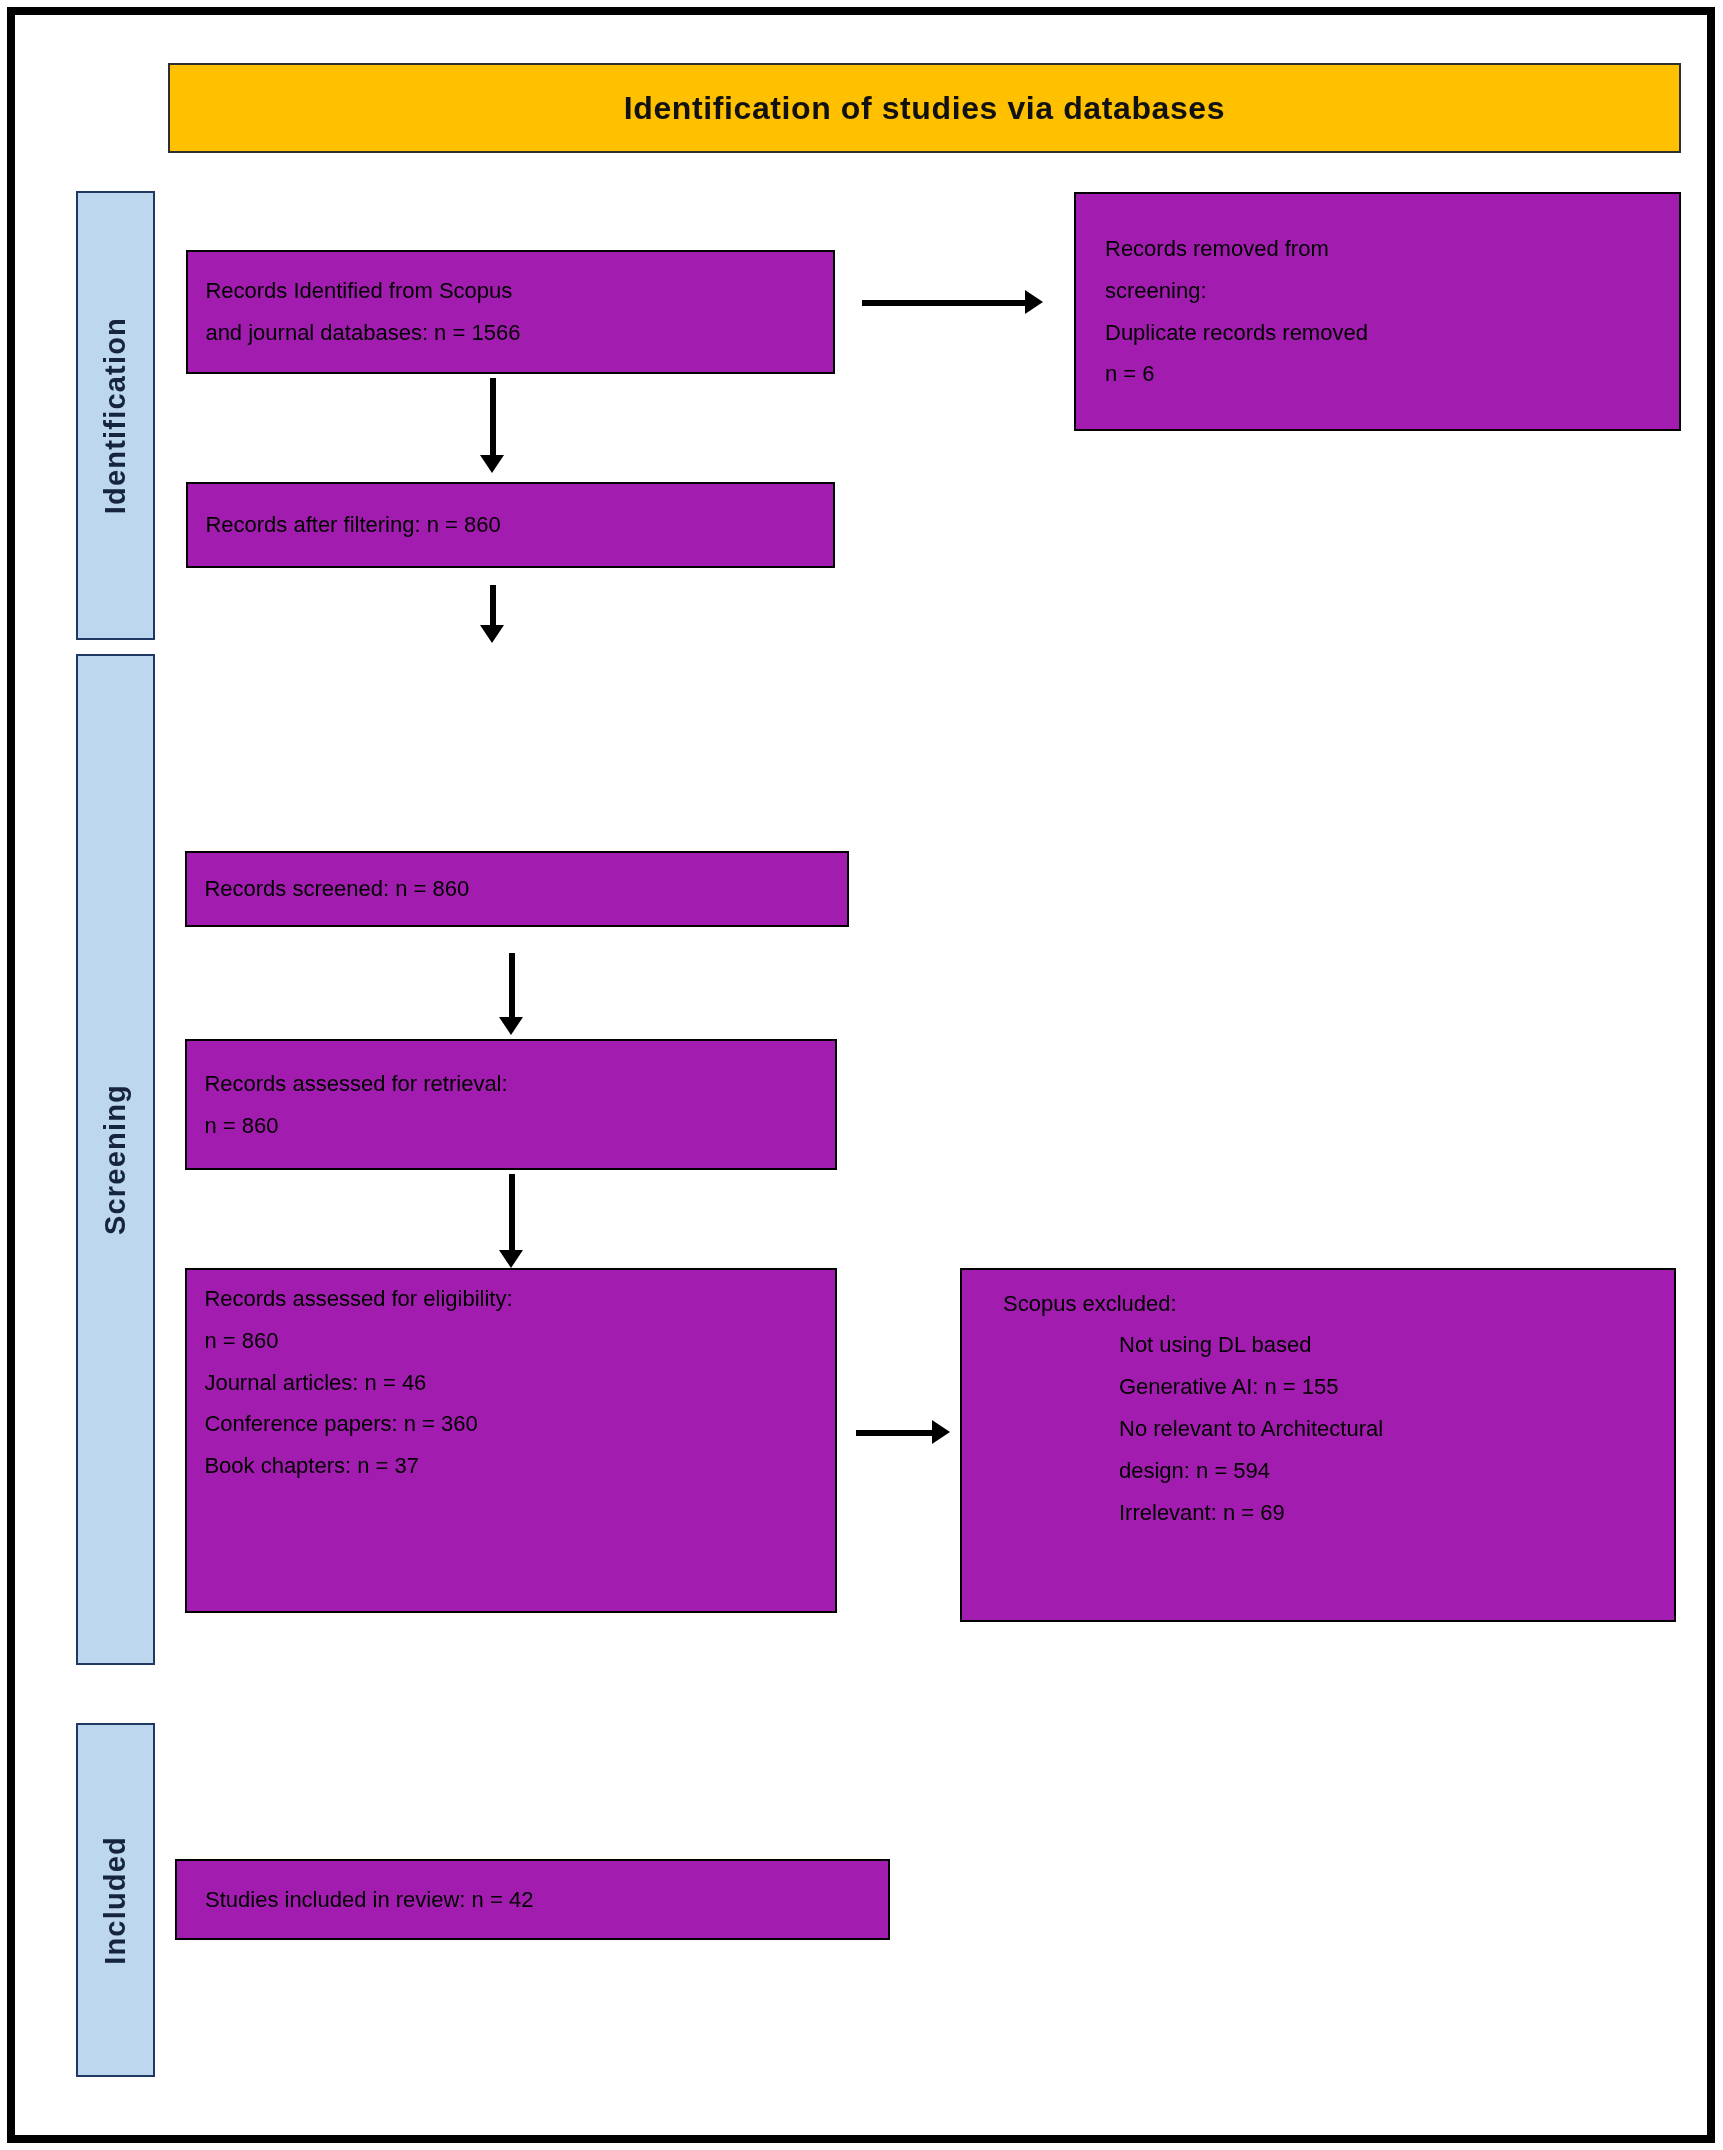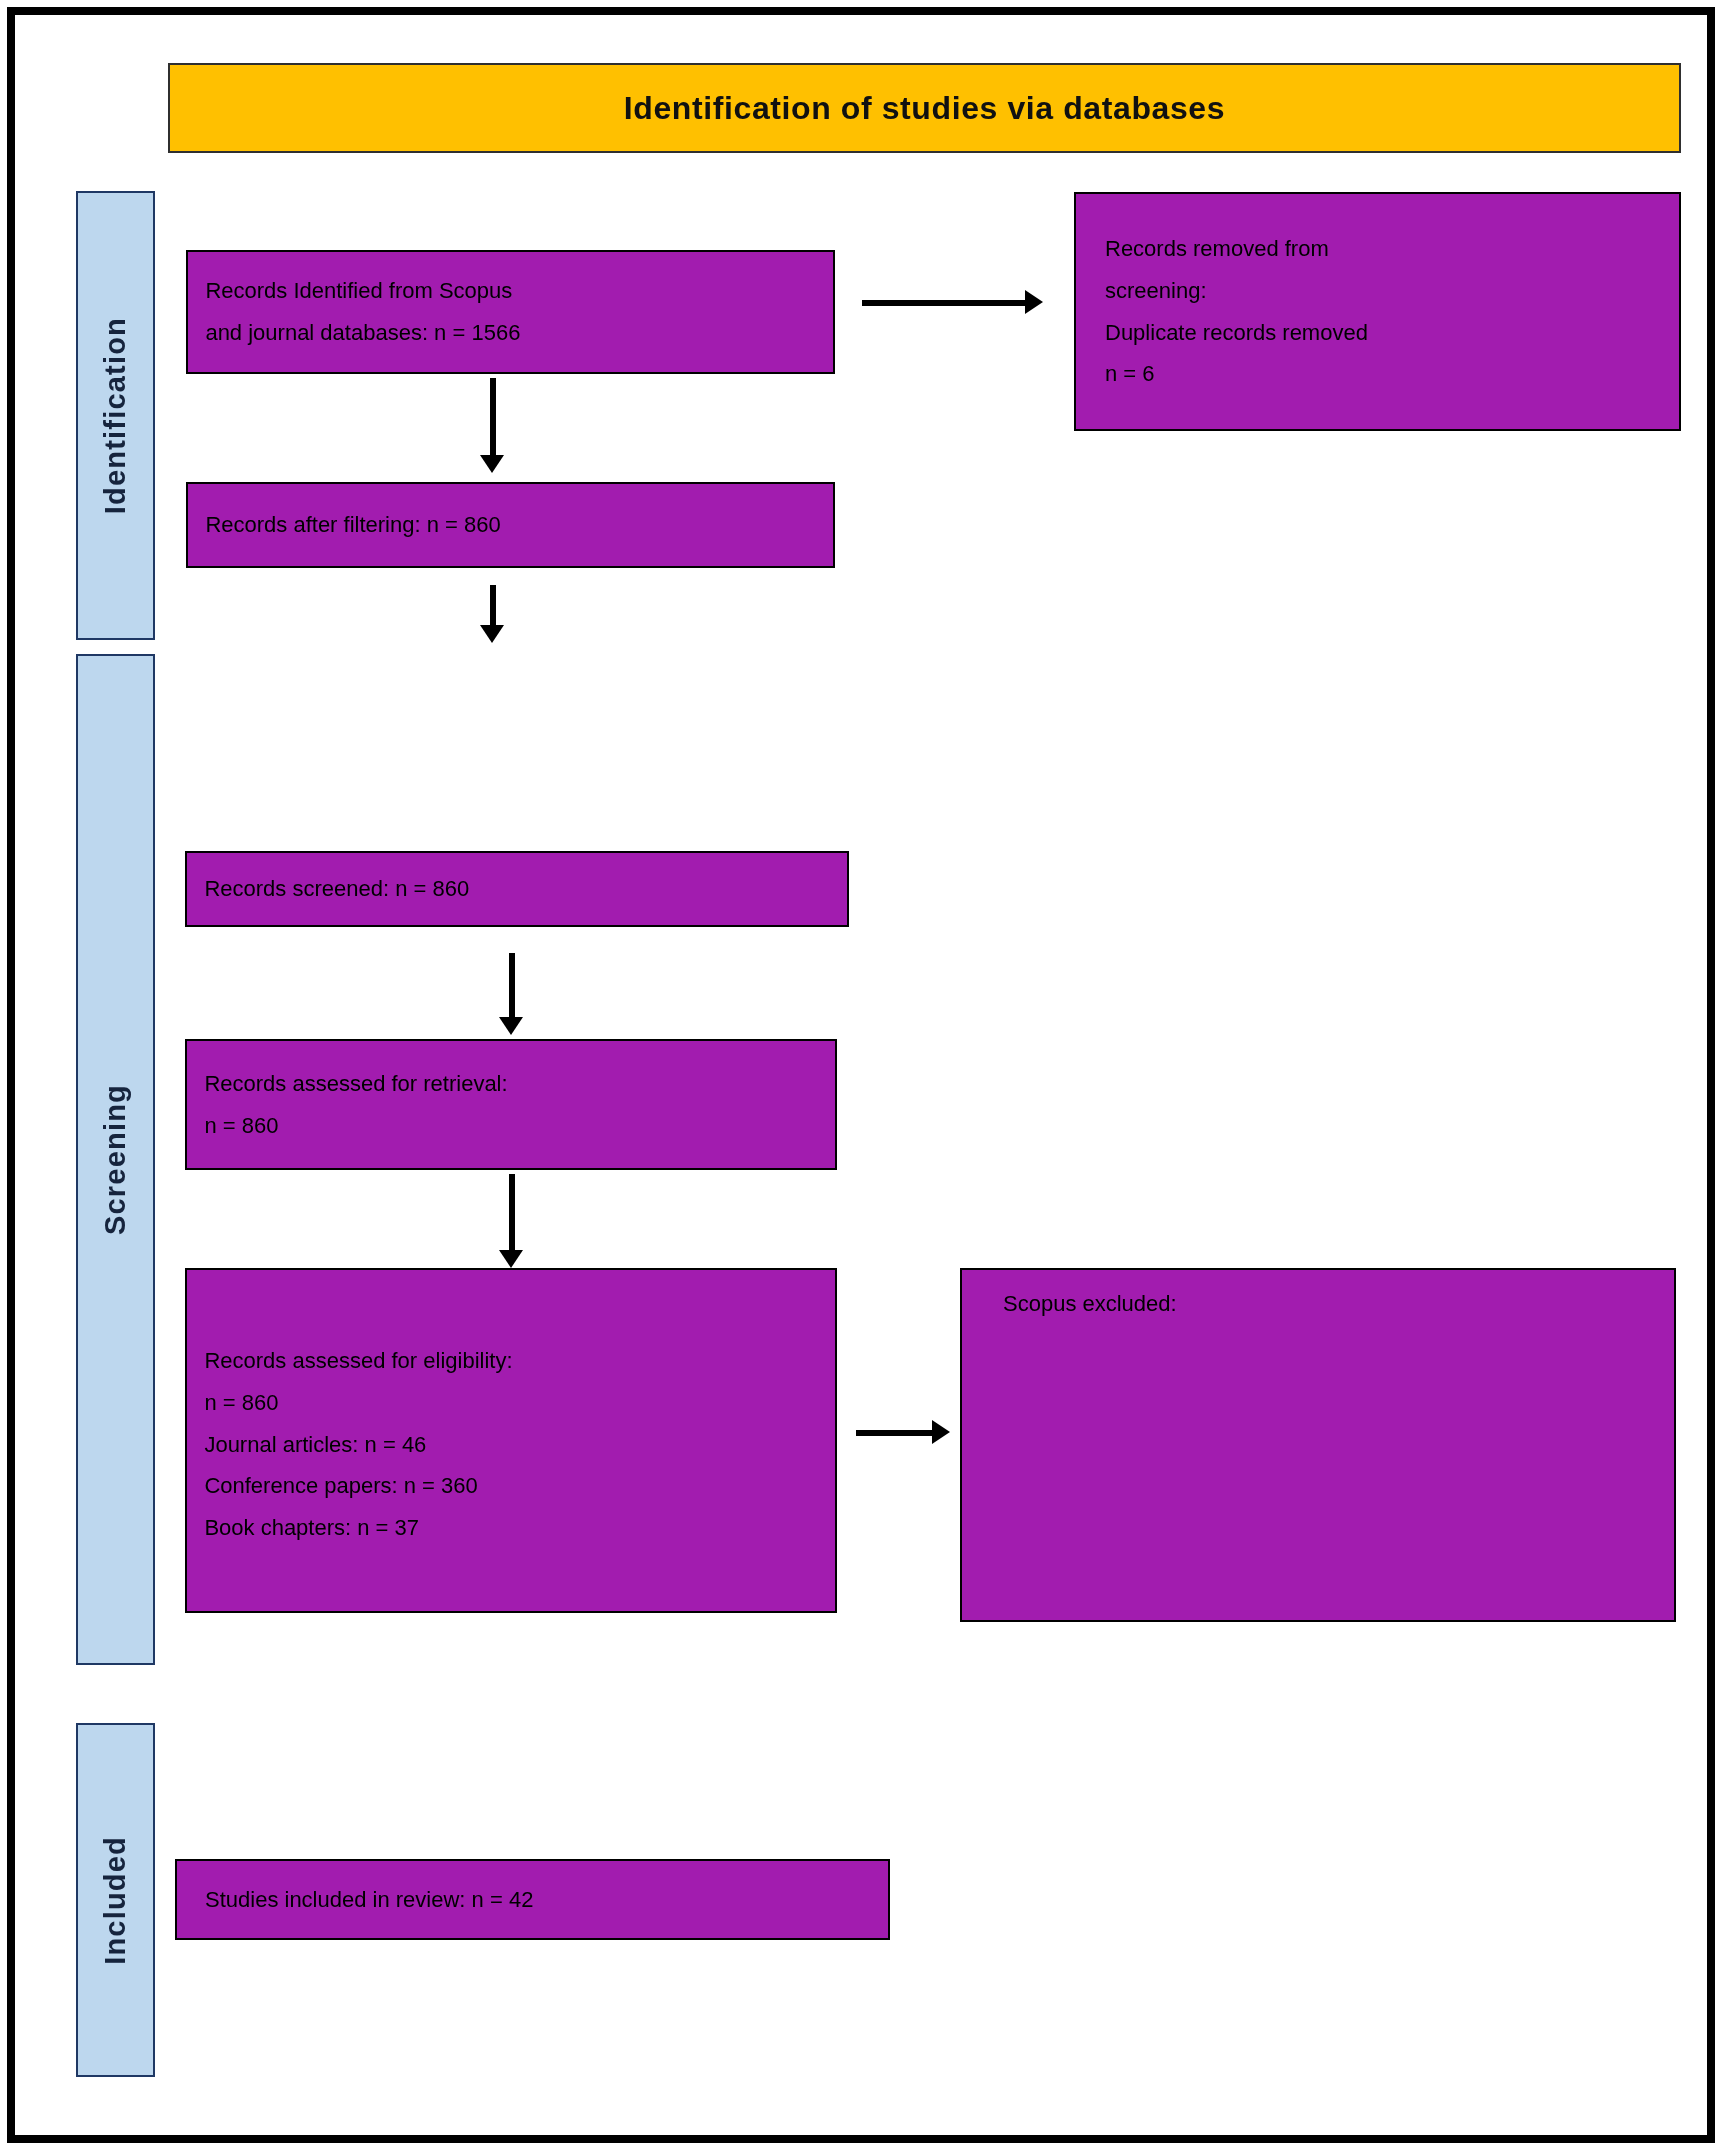--- a/index.html
+++ b/index.html
@@ -64,21 +64,21 @@
     border:2.9px solid var(--box-border);
     display:flex; align-items:center;
     font-size:22px; line-height:1.9;
     white-space:pre-line;
   }
   #box-identified       { left:186px;  top:250px;  width:649px; height:124px; padding-left:17.4px; }
   #box-duplicates       { left:1074px; top:192px;  width:607px; height:239px; padding-left:29px; }
   #box-filter           { left:186px;  top:482px;  width:649px; height:86px; padding-left:17.4px; }
   #box-screened         { left:185px;  top:851px; width:664px; height:76px; padding-left:17.4px; }
   #box-retrieval        { left:185px;  top:1039px; width:652px; height:131px; padding-left:17.4px; }
-  #box-eligibility      { left:185px;  top:1268px; width:652px; height:345px; padding-left:17.4px; padding-top:8px; align-items:center; }
+  #box-eligibility      { left:185px;  top:1268px; width:652px; height:345px; padding-left:17.4px; padding-top:8px; align-items:flex-start; }
   #box-excluded         { left:960px; top:1268px; width:716px; height:354px; padding:12.7px 11.6px 0 41px; align-items:flex-start; flex-direction:column; }
   #box-included-studies { left:175px;  top:1859px; width:715px; height:81px; padding-left:28px; }
   .excluded-details{ margin-left:116px; display:block; }
   
   .varrow{ position:absolute; width:25.5px; }
   .varrow .shaft{
     position:absolute; left:9.8px; width:5.8px; top:0; bottom:17.4px;
     background:var(--arrow);
   }
   .varrow .head{
@@ -154,20 +154,25 @@
   <div class="box" id="box-eligibility">
     <span>Records assessed for eligibility:
 n = 860
 Journal articles: n = 46
 Conference papers: n = 360
 Book chapters: n = 37</span>
   </div>
 
   <div class="box" id="box-excluded">
     <span>Scopus excluded:</span>
+    <span class="excluded-details">Not using DL based
+Generative AI: n = 155
+No relevant to Architectural
+design: n = 594
+Irrelevant: n = 69</span>
   </div>
 
   <div class="box" id="box-included-studies">
     <span>Studies included in review: n = 42</span>
   </div>
 
   <div class="harrow" id="arrow-right-1">
     <div class="shaft"></div>
     <div class="head"></div>
   </div>

